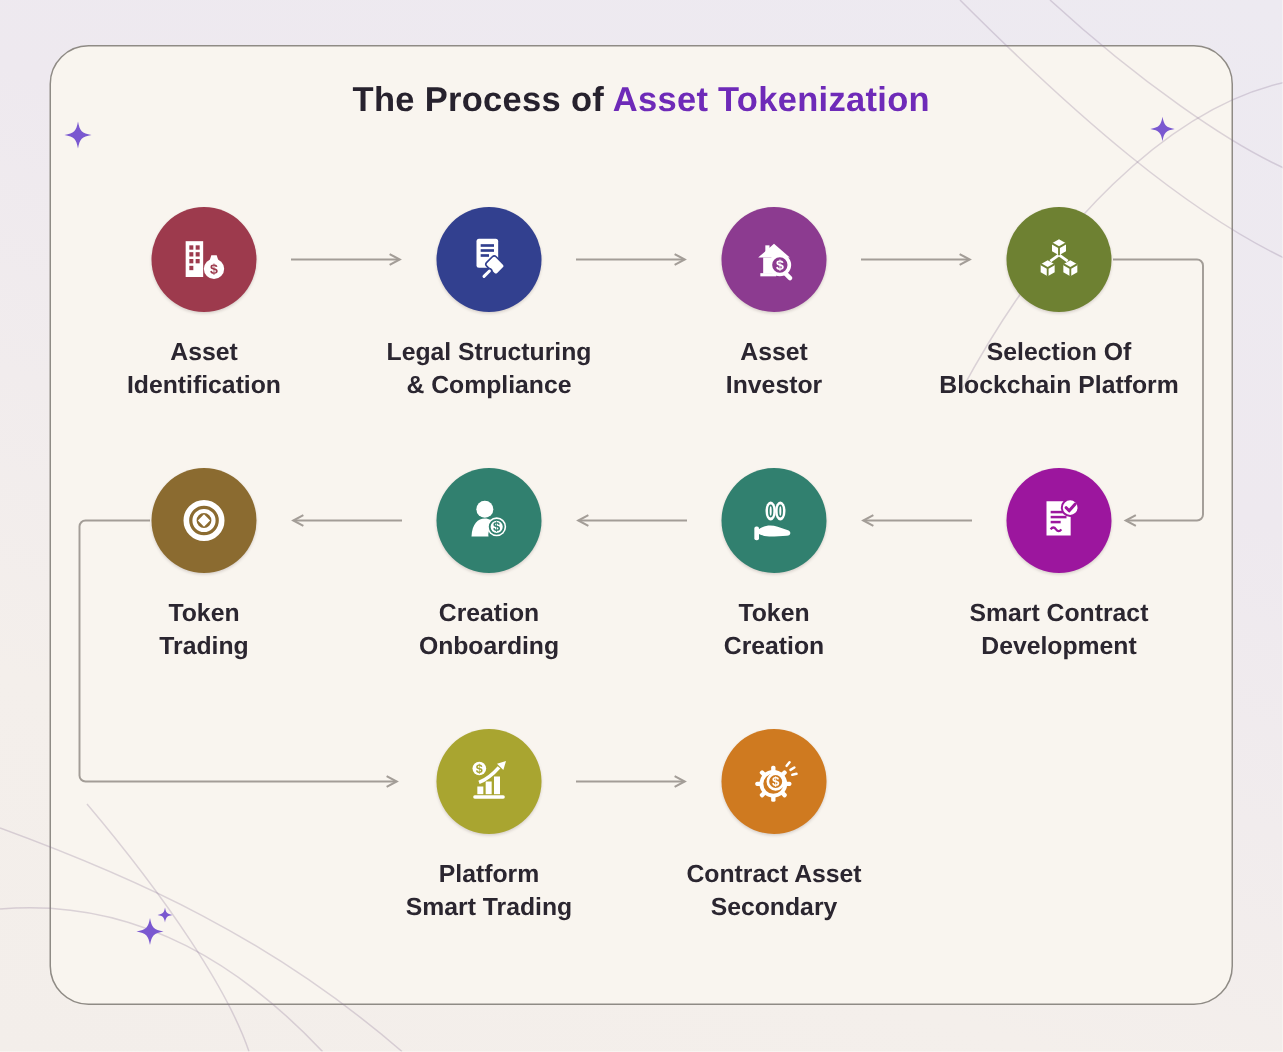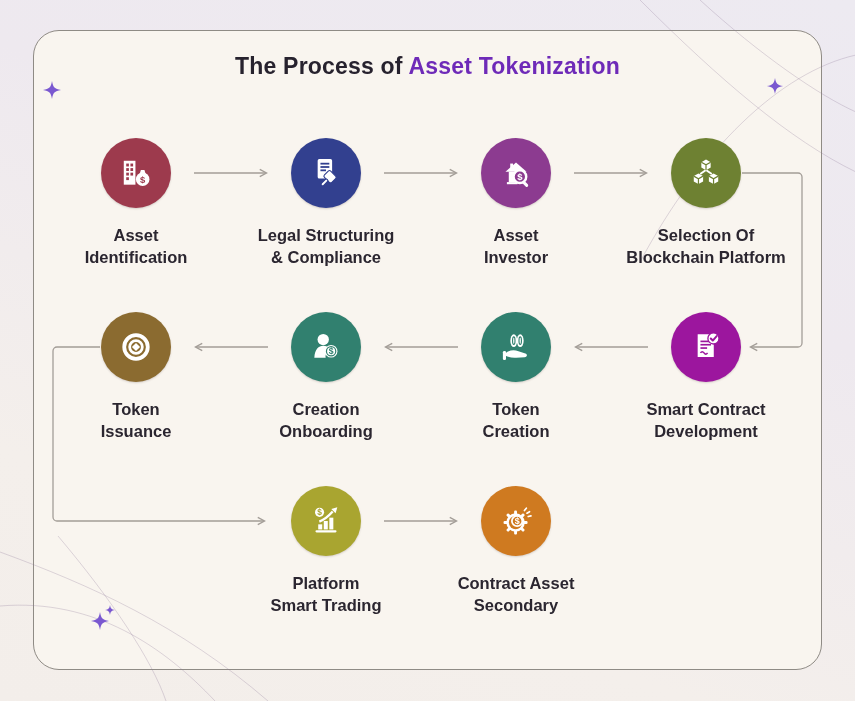--- a/index.html
+++ b/index.html
@@ -204,21 +204,21 @@
 </div>
 
 <div class="step p-7">
   <div class="circle" style="background-color: rgb(139, 107, 48); color: rgb(139, 107, 48);">
     <svg viewBox="0 0 36 36">
       <circle cx="18" cy="18" r="10.6" fill="none" stroke="#fff" stroke-width="3.4"></circle>
       <circle cx="18" cy="18" r="5.7" fill="none" stroke="#fff" stroke-width="2.5"></circle>
       <rect x="15.4" y="15.4" width="5.2" height="5.2" transform="rotate(45 18 18)" fill="#fff"></rect>
     </svg>
   </div>
-  <div class="step-label"><span>Token</span><br><span>Issuance</span></div>
+  <div class="step-label"><span>Token</span><br><span>Trading</span></div>
 </div>
 
 <div class="step p-8">
   <div class="circle" style="background-color: rgb(169, 165, 48); color: rgb(169, 165, 48);">
     <svg viewBox="0 0 36 36">
       <rect x="8.5" y="26.3" width="19" height="2" rx="1" fill="#fff"></rect>
       <rect x="11" y="21" width="3.6" height="4.6" fill="#fff"></rect>
       <rect x="16" y="18" width="3.6" height="7.6" fill="#fff"></rect>
       <rect x="21" y="15" width="3.6" height="10.6" fill="#fff"></rect>
       <path d="M12,18.5 C16,17 20.5,13.5 24,9.5" stroke="#fff" stroke-width="2.1" fill="none"></path>

